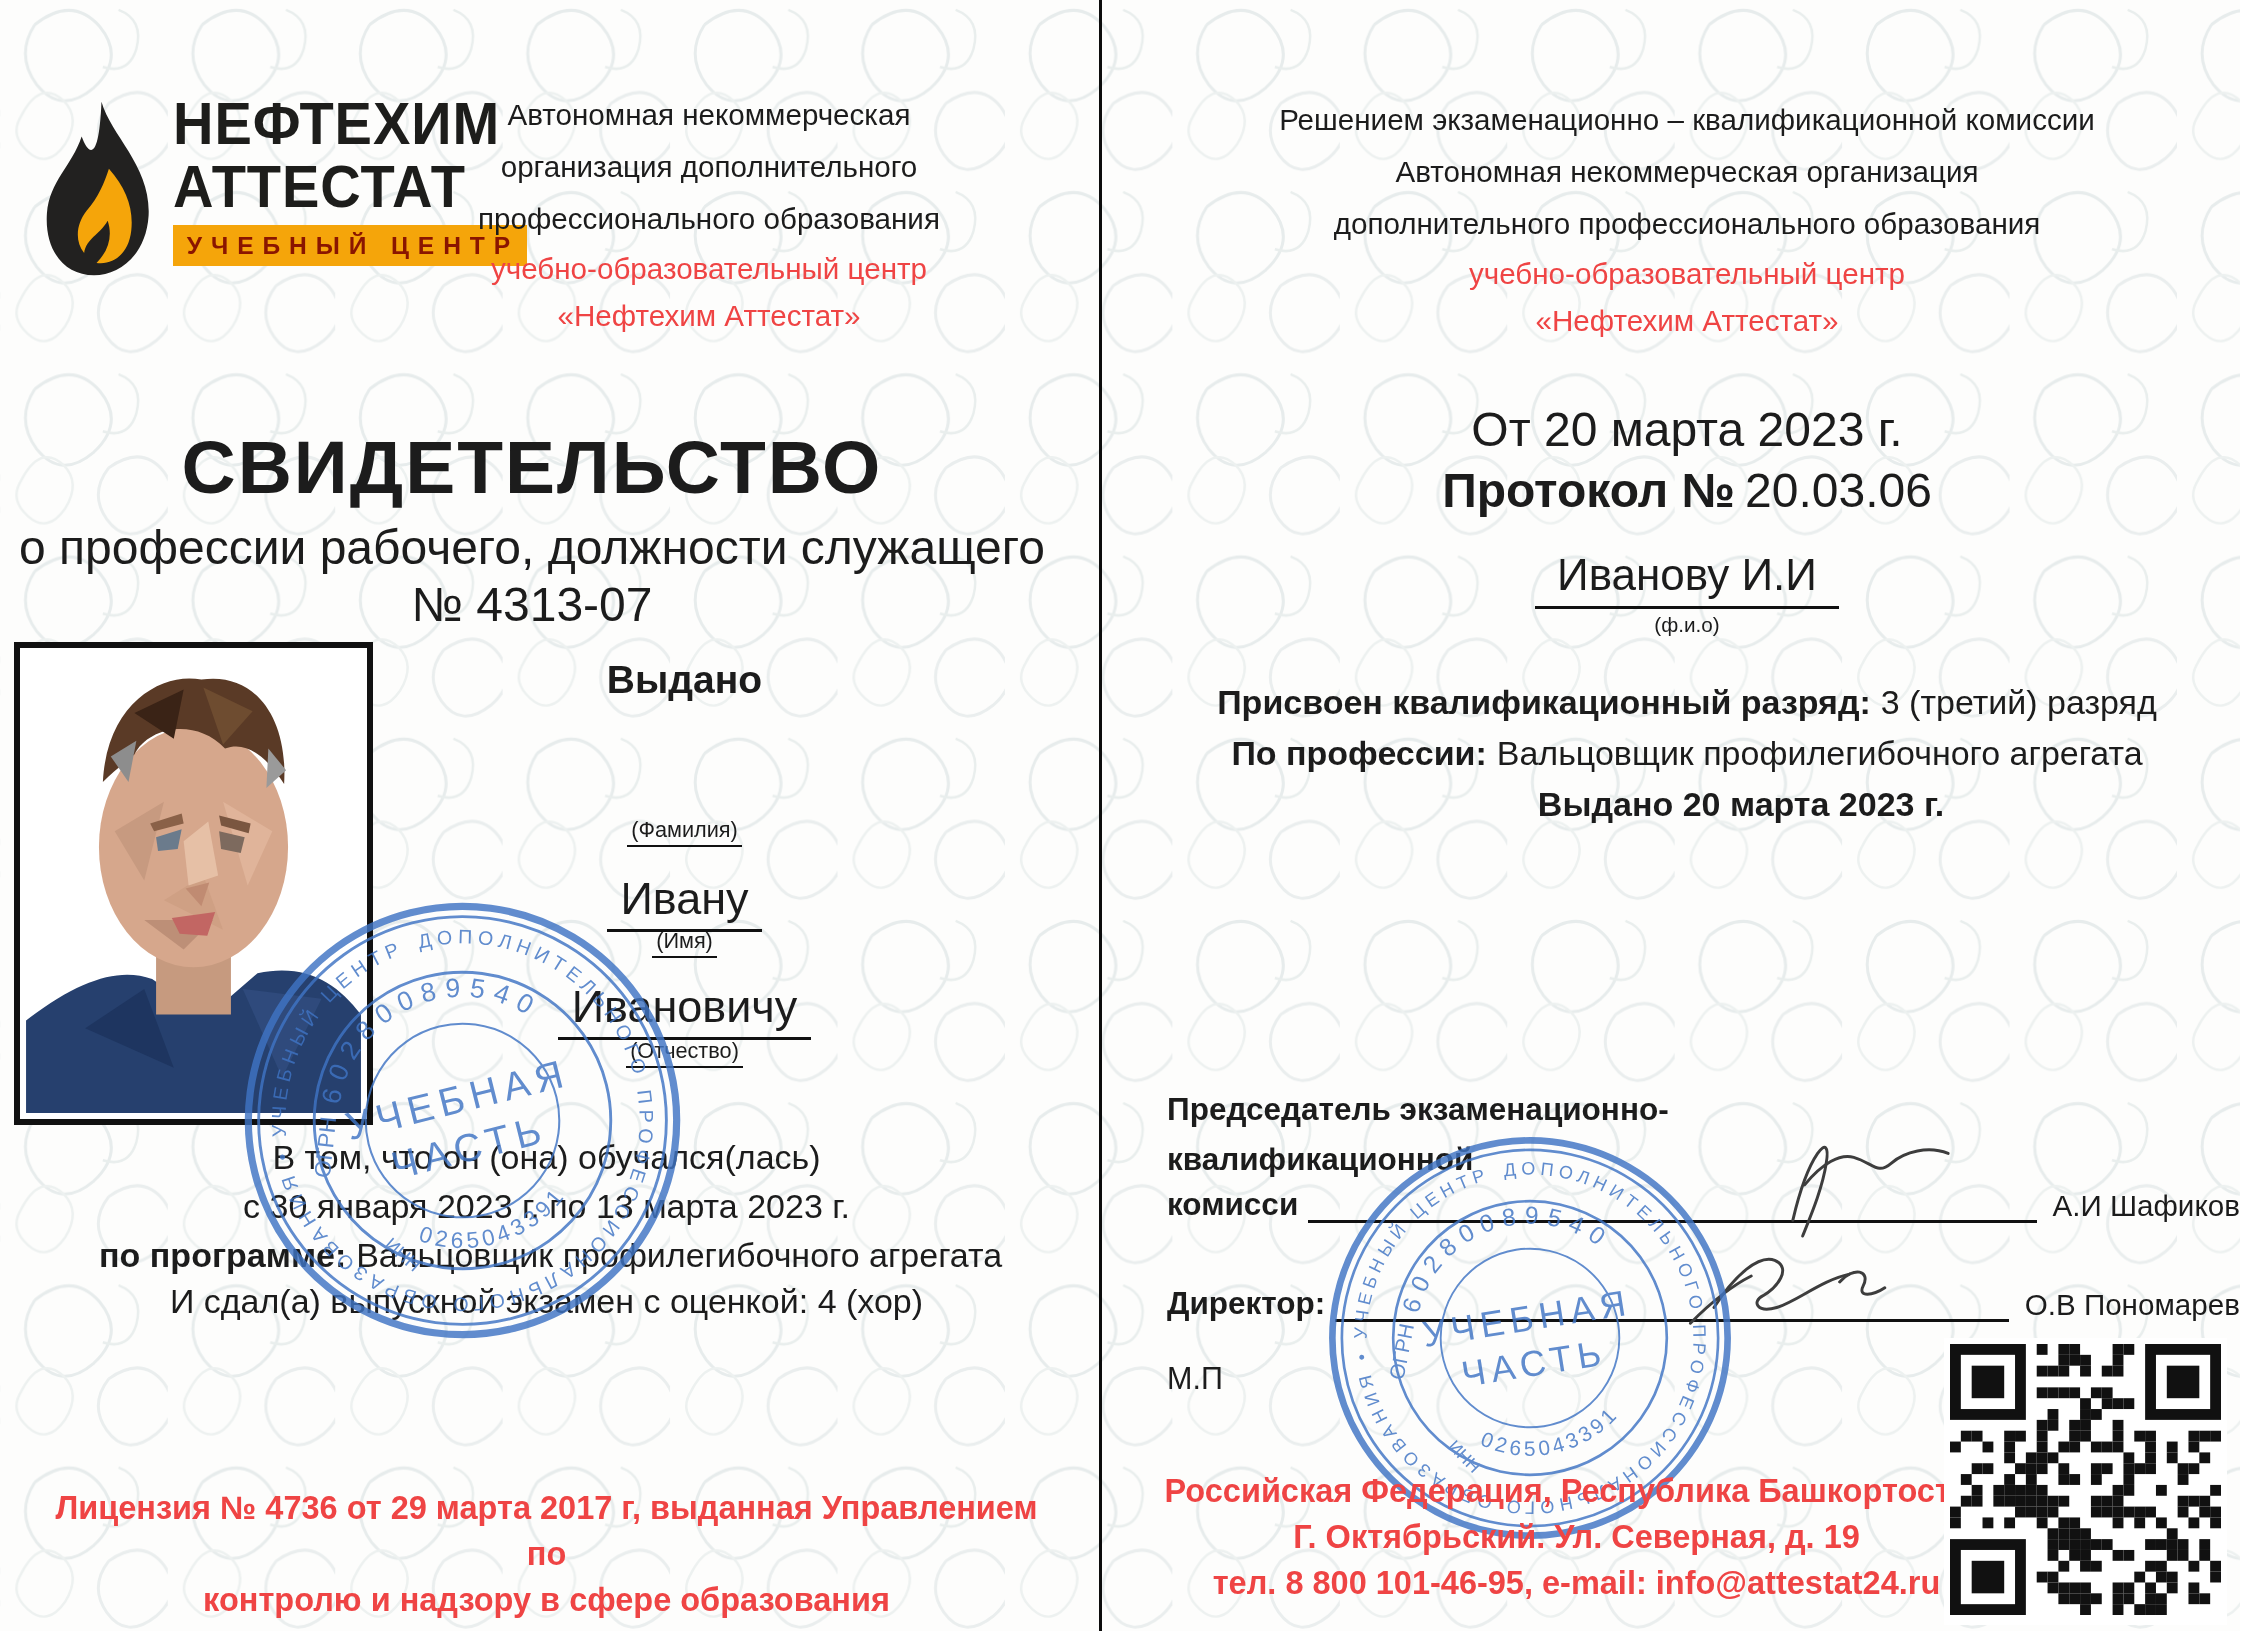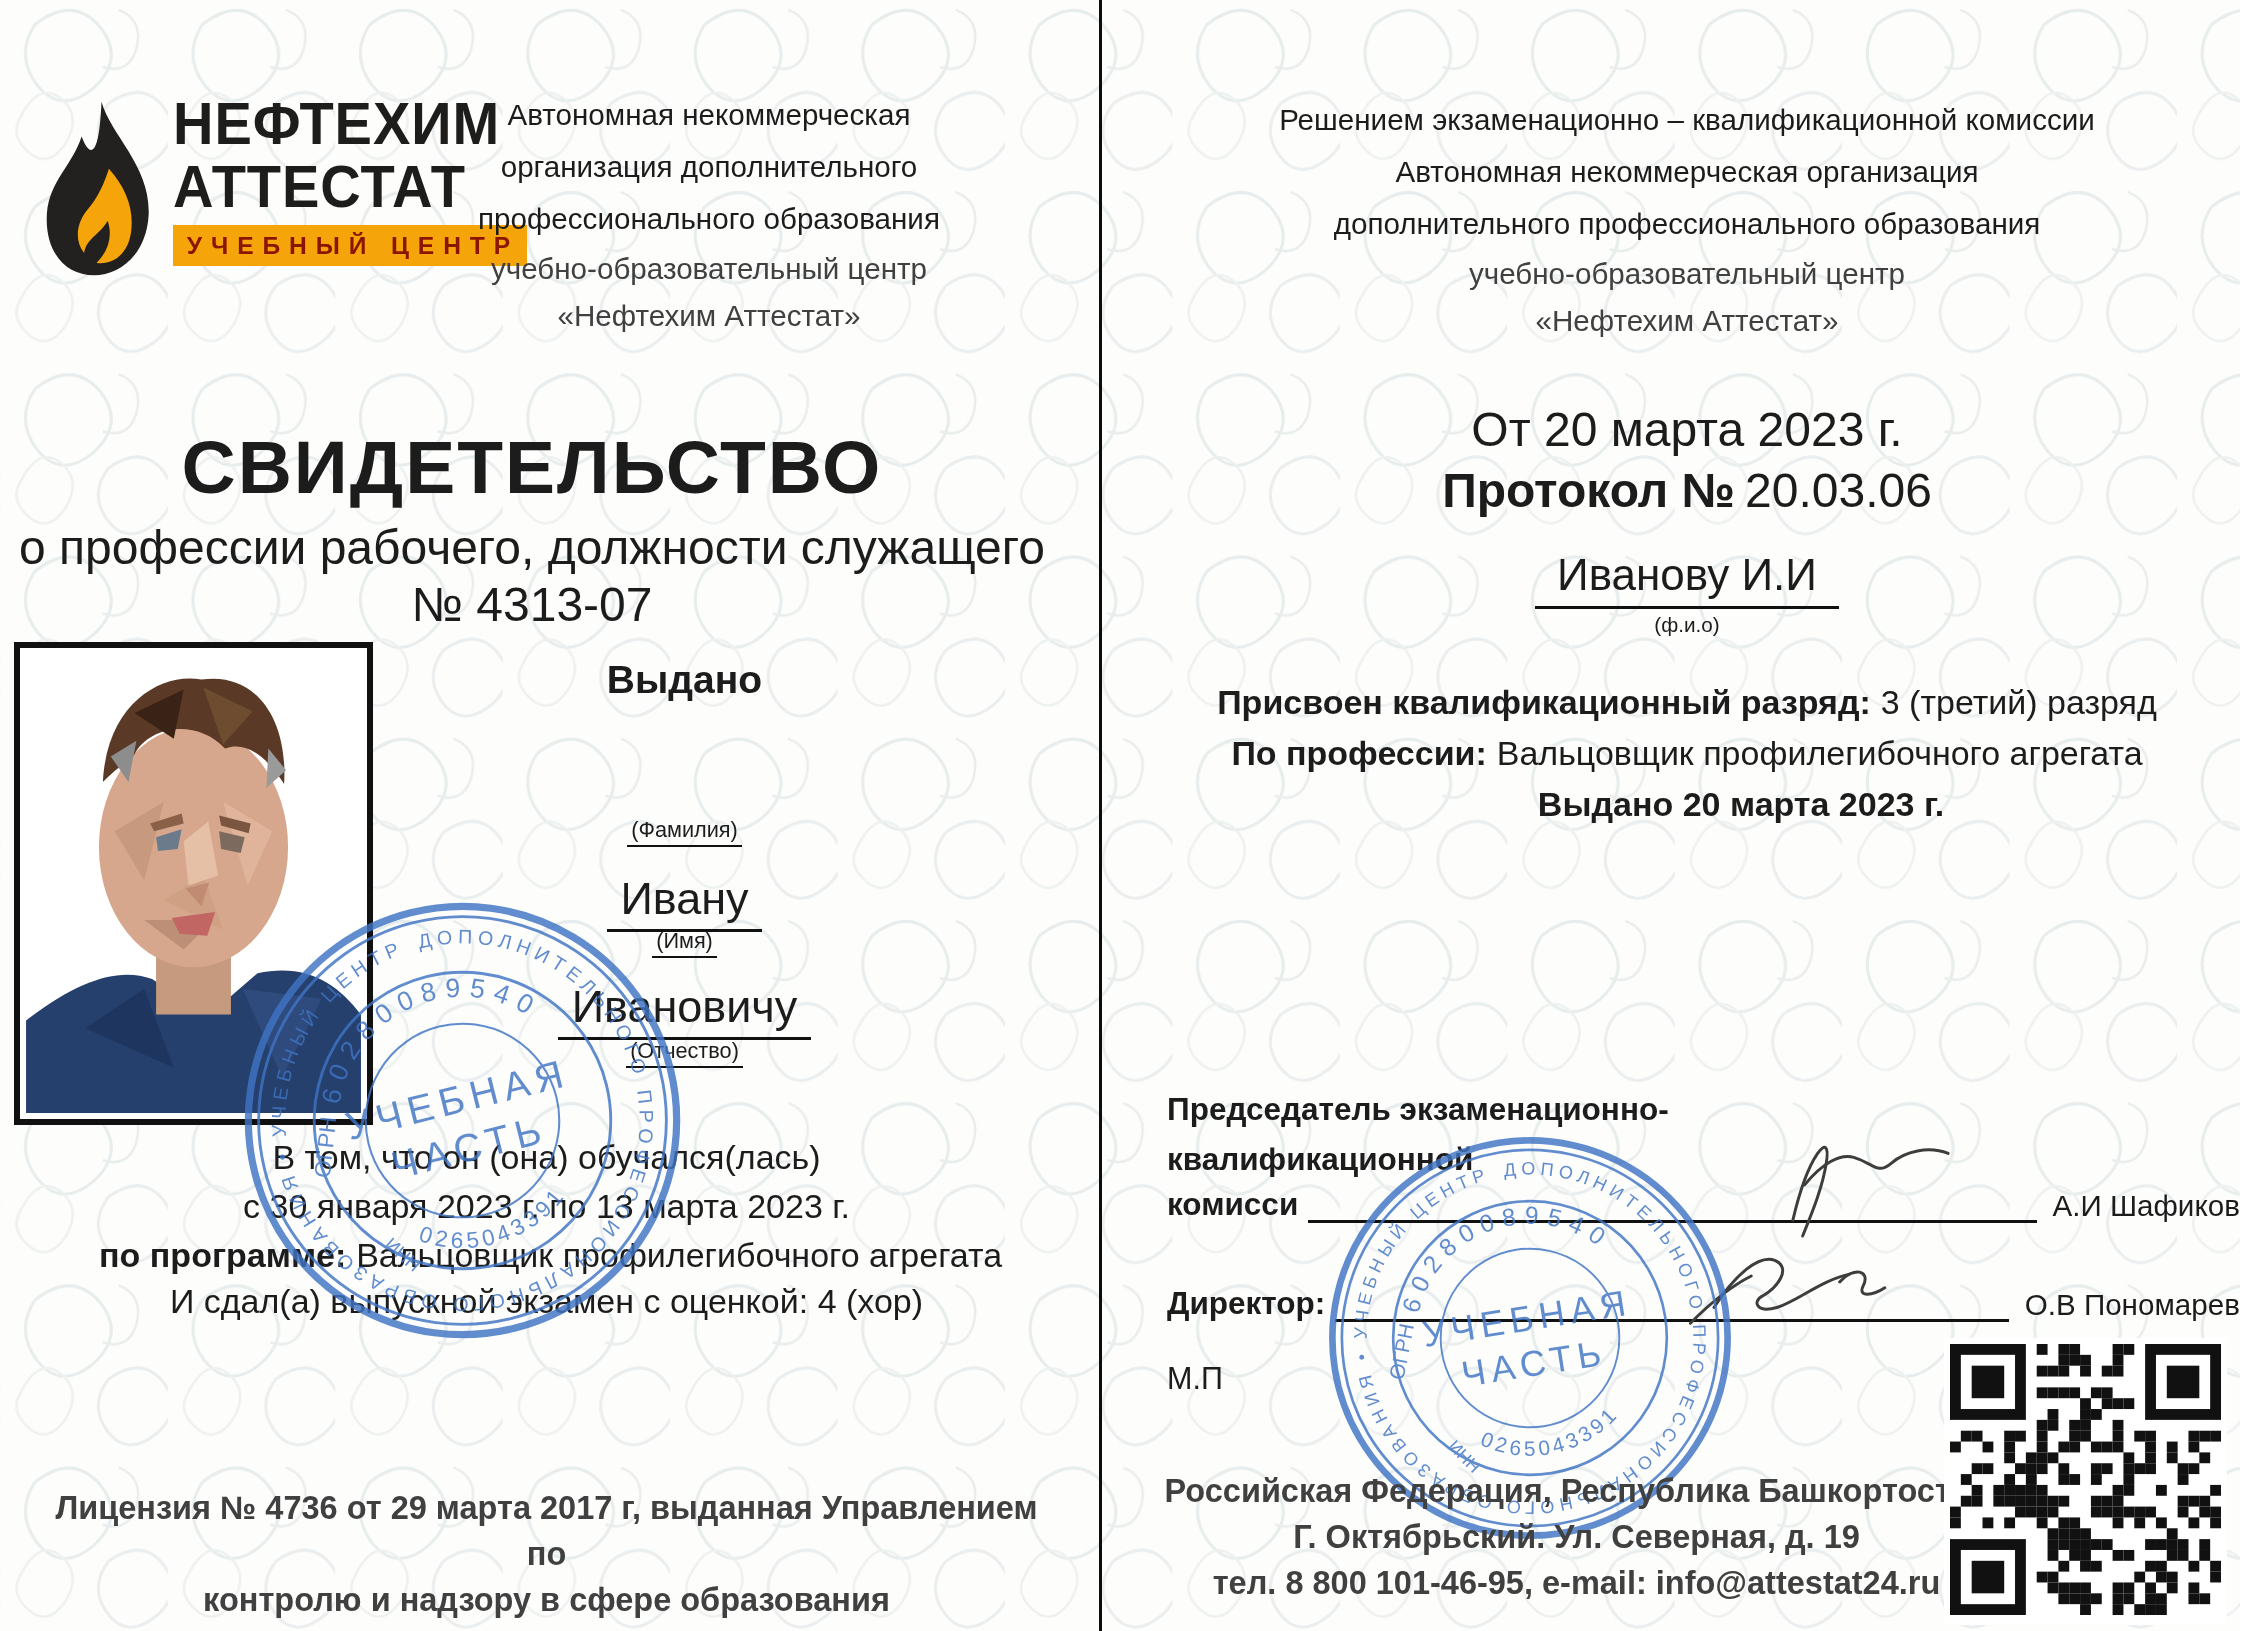--- a/index.html
+++ b/index.html
@@ -1,21 +1,21 @@
 <!DOCTYPE html>
 <html><head>
 <meta charset="utf-8">
 <style>
   html,body{margin:0;padding:0;}
   body{font-family:"Liberation Sans","DejaVu Sans",sans-serif;background:#ffffff;}
   .page{position:relative;width:2240px;height:1631px;overflow:hidden;background:#fdfdfc;}
   .abs{position:absolute;}
   .c{text-align:center;}
   .ink{color:#1c1c1c;}
-  .red{color:#404040;}
+  .red{color:#ef4444;}
   .b{font-weight:700;}
   .divider{position:absolute;left:1099px;top:0;width:3px;height:1631px;background:#0c0c0c;}
   
   .logoname{font-weight:700;font-size:59px;line-height:63px;letter-spacing:1px;color:#1d1d1b;transform:scaleX(.95);transform-origin:left top;}
   .logoband{display:inline-block;background:#f5a50a;color:#8a1500;font-weight:700;font-size:24.6px;letter-spacing:8.9px;padding:6.9px 7.9px 5.9px 13.8px;margin-top:5.9px;}
   
   .orgline{font-size:29.6px;line-height:52px;}
   .orgred{font-size:29.6px;line-height:47px;}
   .title{font-size:75px;font-weight:700;letter-spacing:2px;}
   .sub{font-size:48px;}

